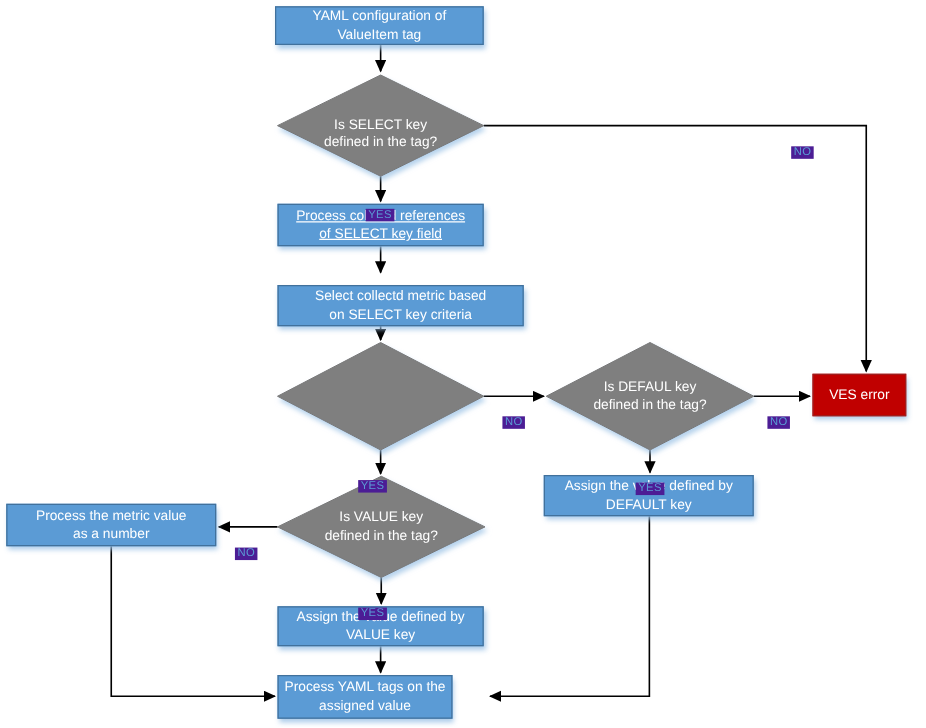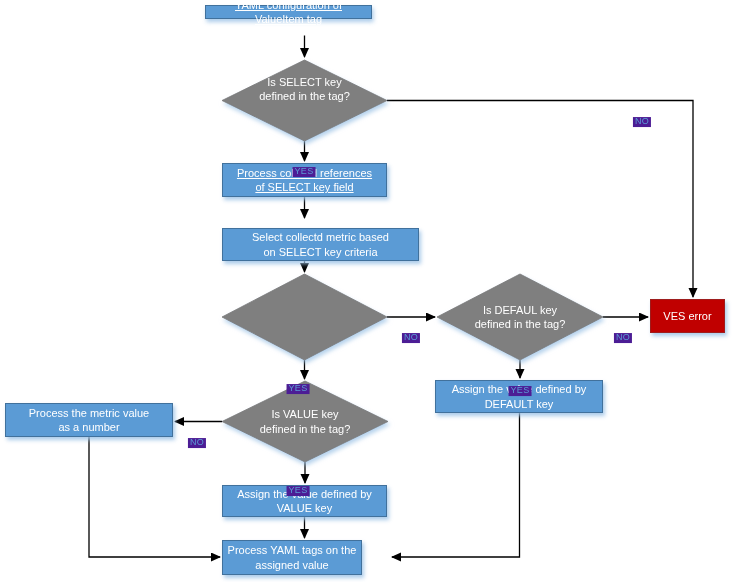--- a/index.html
+++ b/index.html
@@ -104,21 +104,21 @@
     </g>
 
     <g class="diamonds" filter="url(#softshadow)">
       <polygon points="304.5,60 387,100.5 304.5,141 222,100.5"></polygon>
       <polygon points="304.5,274 387,317 304.5,360 222,317"></polygon>
       <polygon points="520,274 603,317 520,360 437,317"></polygon>
       <polygon points="305,381 388,421.5 305,462 222,421.5"></polygon>
     </g>
   </svg>
 
-  <div class="node process" style="left:205px; top:5px; width:167px; height:14px;text-decoration:underline;">YAML configuration of
+  <div class="node process" style="left:220px; top:5px; width:167px; height:31px;">YAML configuration of
 ValueItem tag</div>
 
   <div class="node process" style="left:222px; top:163px; width:165px; height:34px;text-decoration:underline;">Process collectd references
 of SELECT key field</div>
 
   <div class="node process" style="left:222px; top:228px; width:197px; height:33px;">Select collectd metric based
 on SELECT key criteria</div>
 
   <div class="node error" style="left:650px; top:299px; width:75px; height:34px;">VES error</div>
 
@@ -127,21 +127,21 @@
 
   <div class="node process" style="left:5px; top:403px; width:168px; height:34px;">Process the metric value
 as a number</div>
 
   <div class="node process" style="left:222px; top:485px; width:165px; height:32px;">Assign the value defined by
 VALUE key</div>
 
   <div class="node process" style="left:222px; top:540px; width:140px; height:35px;">Process YAML tags on the
 assigned value</div>
 
-  <div class="diamond-label" style="left:224px; top:67px; width:161px; height:44px;">Is SELECT key
+  <div class="diamond-label" style="left:224px; top:85px; width:161px; height:44px;">Is SELECT key
 defined in the tag?</div>
 
 
   <div class="diamond-label" style="left:439px; top:295px; width:162px; height:44px;">Is DEFAUL key
 defined in the tag?</div>
 
   <div class="diamond-label" style="left:224px; top:399px; width:162px; height:45px;">Is VALUE key
 defined in the tag?</div>
 
   <span class="edge-label" style="left:304px; top:150px;">YES</span>

